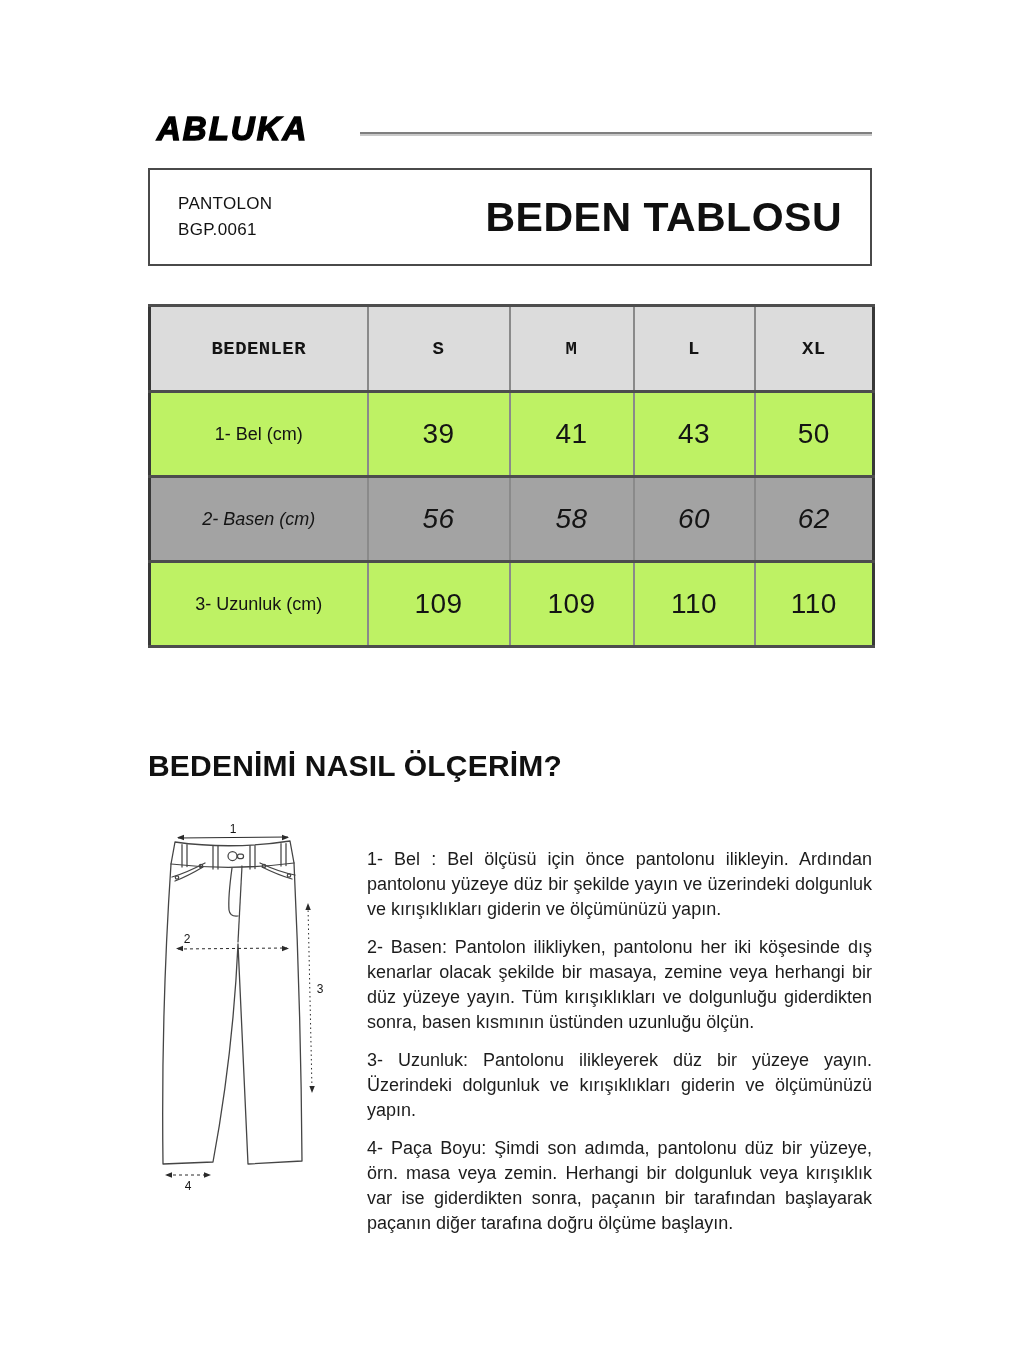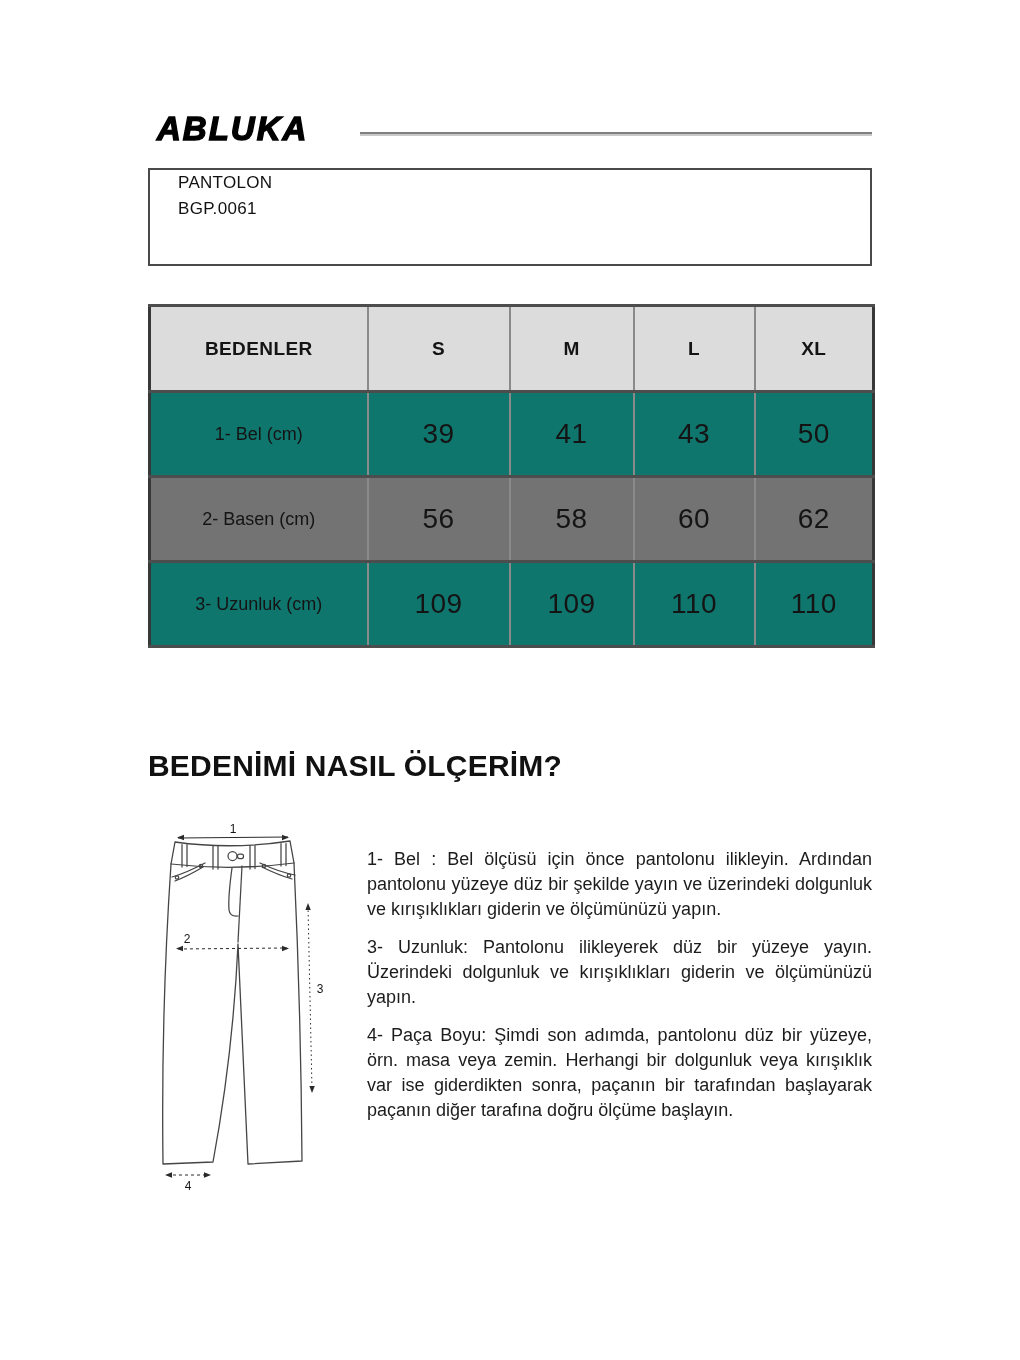--- a/index.html
+++ b/index.html
@@ -17,41 +17,41 @@
   }
   .brand-rule {
     position:absolute; left:360px; top:132px; width:512px; height:4px;
     background:linear-gradient(180deg,#7f7f7f 0 45%,#c9c9c9 45% 100%);
   }
 
   
   .header-box {
     position:absolute; left:148px; top:168px; width:724px; height:98px;
     border:2px solid #4a4a4a; background:#fff;
-    display:flex; justify-content:space-between;
+    display:flex; align-items:center; justify-content:space-between;
     padding:0 28px;
     gap:48px;
   }
   .product-info { font-size:17px; line-height:26px; color:#111; letter-spacing:0.3px; }
   .sheet-title  { font-size:41px; font-weight:bold; letter-spacing:0.5px; color:#101010; }
 
   
   table.size-table {
     position:absolute; left:148px; top:304px; width:724px;
     border-collapse:collapse; table-layout:fixed;
     border:3px solid #383838;
   }
   .size-table th, .size-table td {
     border-left:2px solid #8a8a8a; border-right:2px solid #8a8a8a;
     border-top:3px solid #4d4d4d; border-bottom:3px solid #4d4d4d;
-    text-align:center; vertical-align:middle; background:#0f766e;
+    text-align:center; vertical-align:middle; background:#bef264;
   }
-  .size-table thead th { height:86px; background:#dcdcdc; font-size:19px; font-weight:bold; letter-spacing:0.4px; }
+  .size-table thead th { height:86px; background:#dcdcdc; font-size:19px; font-weight:bold; letter-spacing:0.4px;font-family:Liberation Mono, monospace; }
   .size-table tbody tr { height:85px; }
-  .size-table tbody tr.alt td { background:#737373; }
+  .size-table tbody tr.alt td { background:#a3a3a3;font-style:italic; }
   .size-table td.row-label { font-size:18px; font-weight:normal; }
   .size-table td.val { font-size:28px; font-weight:normal; letter-spacing:0.5px; }
 
   
   .howto-heading {
     position:absolute; left:148px; top:747px;
     font-size:30px; line-height:38px; font-weight:bold; letter-spacing:0.2px; color:#111;
   }
   .diagram-wrap { position:absolute; left:150px; top:822px; width:215px; height:380px; }
   .diagram-wrap svg { display:block; width:215px; height:380px; }
@@ -73,20 +73,21 @@
 <body>
 
 <div class="logo">ABLUKA</div>
 <div class="brand-rule"></div>
 
 <div class="header-box">
   <div class="product-info">
     <div>PANTOLON</div>
     <div>BGP.0061</div>
   </div>
+  <div class="sheet-title">BEDEN TABLOSU</div>
 </div>
 
 <table class="size-table">
   <colgroup>
     <col style="width:218px">
       <col style="width:142px">
       <col style="width:124px">
       <col style="width:121px">
       <col style="width:119px">
   </colgroup>
@@ -168,15 +169,16 @@
 
     <line class="dim-line" x1="17" y1="353" x2="59" y2="353" stroke-dasharray="3,3"></line>
     <polygon class="dim-head" points="15,353 22,350.3 22,355.7"></polygon>
     <polygon class="dim-head" points="61,353 54,350.3 54,355.7"></polygon>
     <text class="dim-label" x="38" y="368" text-anchor="middle">4</text>
   </svg>
 </div>
 
 <div class="instructions">
   <p>1- Bel : Bel ölçüsü için önce pantolonu ilikleyin. Ardından pantolonu yüzeye düz bir şekilde yayın ve üzerindeki dolgunluk ve kırışıklıkları giderin ve ölçümünüzü yapın.</p>
+  <p>2- Basen: Pantolon ilikliyken, pantolonu her iki köşesinde dış kenarlar olacak şekilde bir masaya, zemine veya herhangi bir düz yüzeye yayın. Tüm kırışıklıkları ve dolgunluğu giderdikten sonra, basen kısmının üstünden uzunluğu ölçün.</p>
   <p>3- Uzunluk: Pantolonu ilikleyerek düz bir yüzeye yayın. Üzerindeki dolgunluk ve kırışıklıkları giderin ve ölçümünüzü yapın.</p>
   <p>4- Paça Boyu: Şimdi son adımda, pantolonu düz bir yüzeye, örn. masa veya zemin. Herhangi bir dolgunluk veya kırışıklık var ise giderdikten sonra, paçanın bir tarafından başlayarak paçanın diğer tarafına doğru ölçüme başlayın.</p>
 </div>
 
 </body></html>

